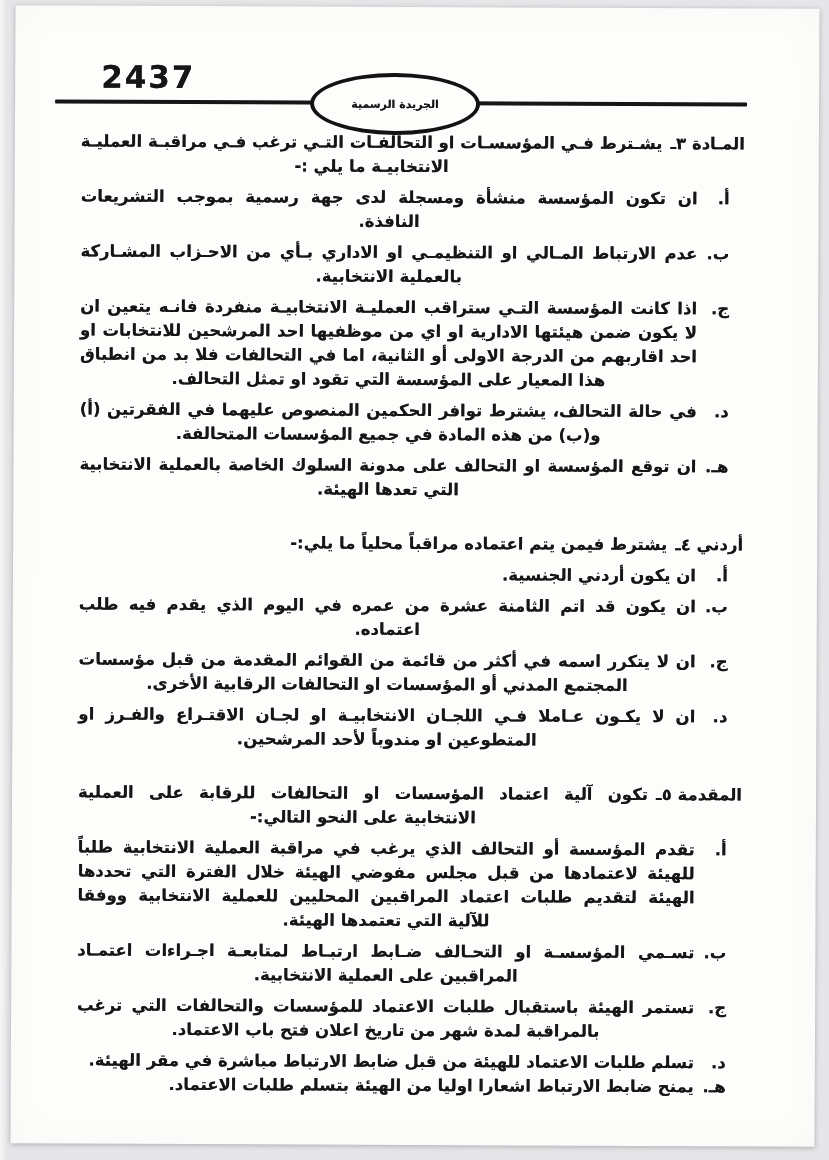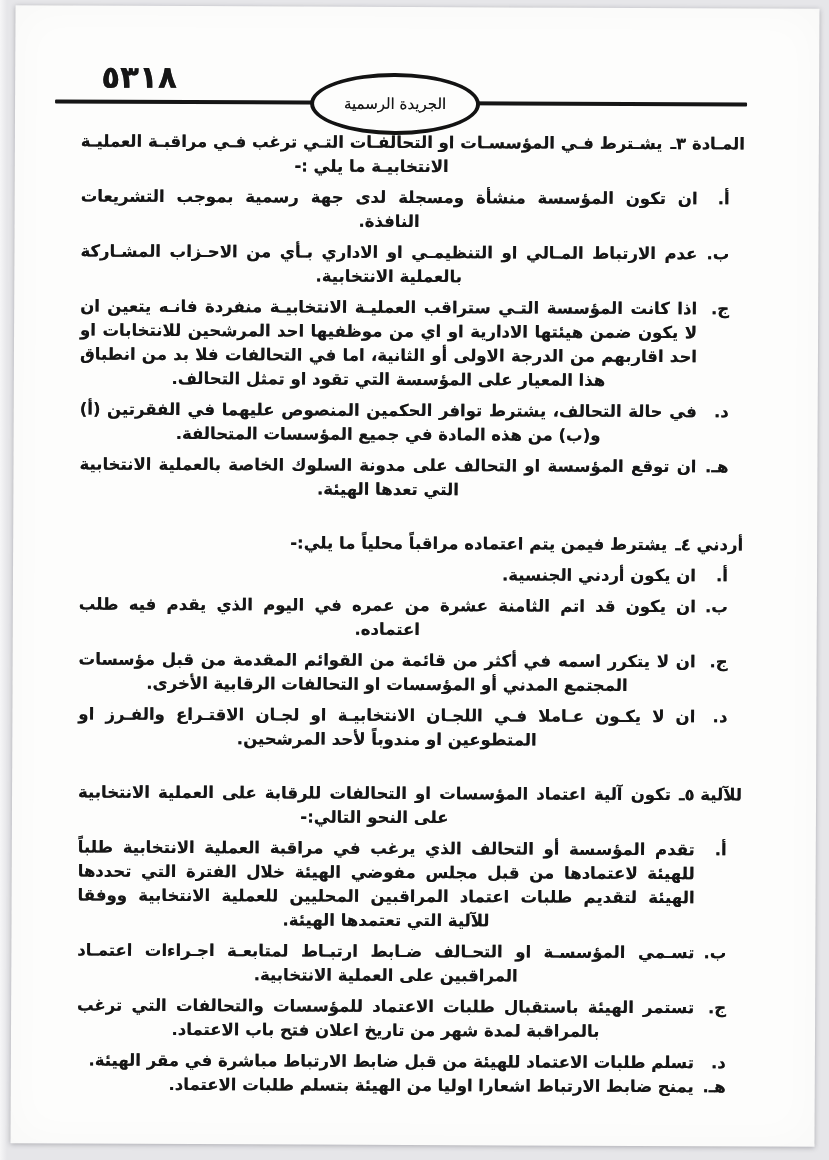--- a/index.html
+++ b/index.html
@@ -43,22 +43,22 @@
     left: 295px; top: 66px;
     width: 162px; height: 54px;
     background: #fdfdfc;
     border: 4px solid #131313;
     border-radius: 50%;
     display: flex;
     align-items: center;
     justify-content: center;
   }
   .badge span {
-    font-size: 15px;
-    font-weight: 400;
+    font-size: 11px;
+    font-weight: 700;
     direction: rtl;
     text-shadow: 0 0 .5px rgba(0,0,0,.65);
   }
   
   .doc-body {
     position: absolute;
     top: 124px;
     right: 74px; left: 66px;
     direction: rtl;
     font-size: 16.5px;
@@ -92,21 +92,21 @@
     text-align-last: center;
   }
   .last-right { text-align-last: right !important; }
 </style>
 </head>
 <body>
 
 <div class="page">
 
   <header>
-    <div class="page-number">٥٣١٨</div>
+    <div class="page-number">2437</div>
     <div class="header-rule"></div>
     <div class="badge">
       <span>الجريدة الرسمية</span>
     </div>
   </header>
 
   <main class="doc-body" dir="rtl">
 
     <section class="article">
       <div class="art-heading">
@@ -157,21 +157,21 @@
         </li>
         <li>
           <span class="marker">د.</span>
           <div class="itext">ان لا يكـون عـاملا فـي اللجـان الانتخابيـة او لجـان الاقتـراع والفـرز او المتطوعين او مندوباً لأحد المرشحين.</div>
         </li>
       </ul>
     </section>
 
     <section class="article">
       <div class="art-heading">
-        <span class="art-label">للآلية ٥ـ</span>
+        <span class="art-label">المقدمة ٥ـ</span>
         <div class="art-intro">تكون آلية اعتماد المؤسسات او التحالفات للرقابة على العملية الانتخابية على النحو التالي:-</div>
       </div>
       <ul class="items">
         <li>
           <span class="marker">أ.</span>
           <div class="itext">تقدم المؤسسة أو التحالف الذي يرغب في مراقبة العملية الانتخابية طلباً للهيئة لاعتمادها من قبل مجلس مفوضي الهيئة خلال الفترة التي تحددها الهيئة لتقديم طلبات اعتماد المراقبين المحليين للعملية الانتخابية ووفقا للآلية التي تعتمدها الهيئة.</div>
         </li>
         <li>
           <span class="marker">ب.</span>
           <div class="itext">تسـمي المؤسسـة او التحـالف ضـابط ارتبـاط لمتابعـة اجـراءات اعتمـاد المراقبين على العملية الانتخابية.</div>

